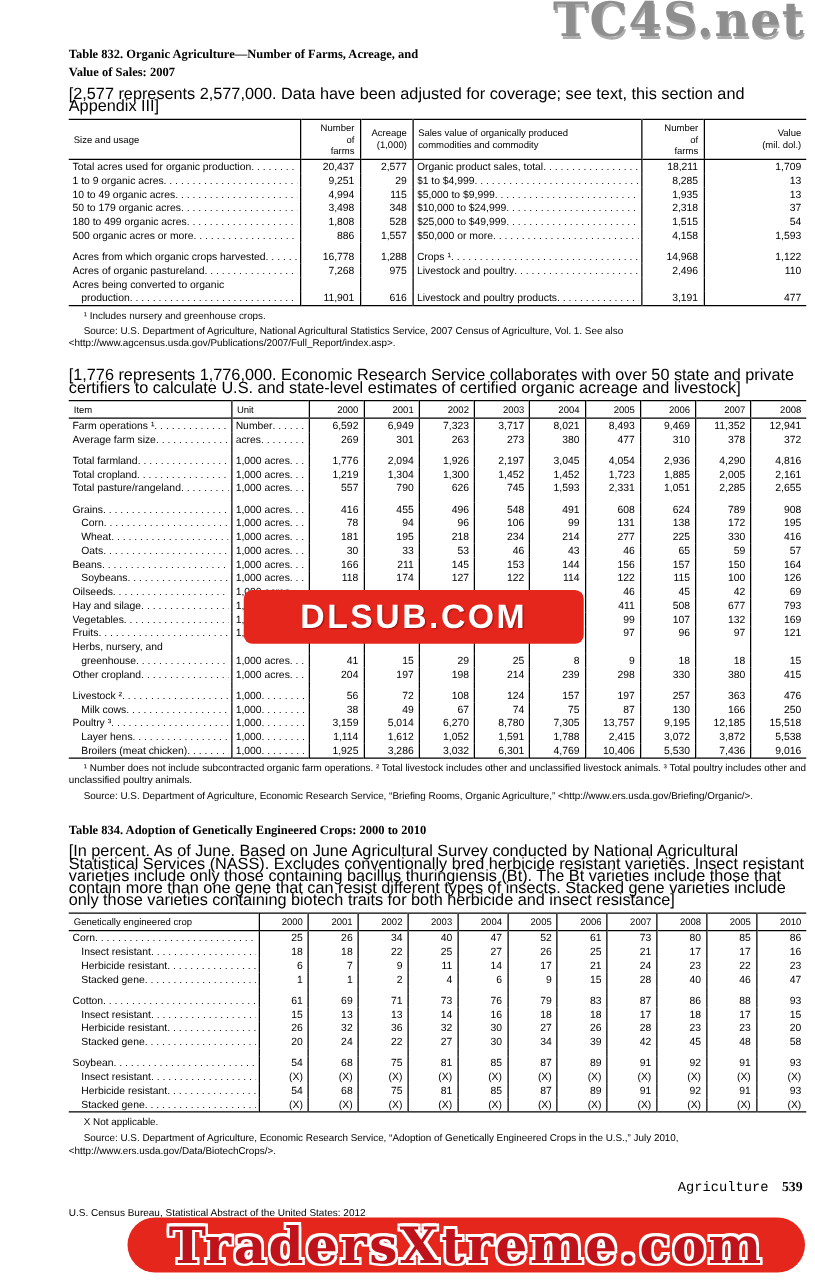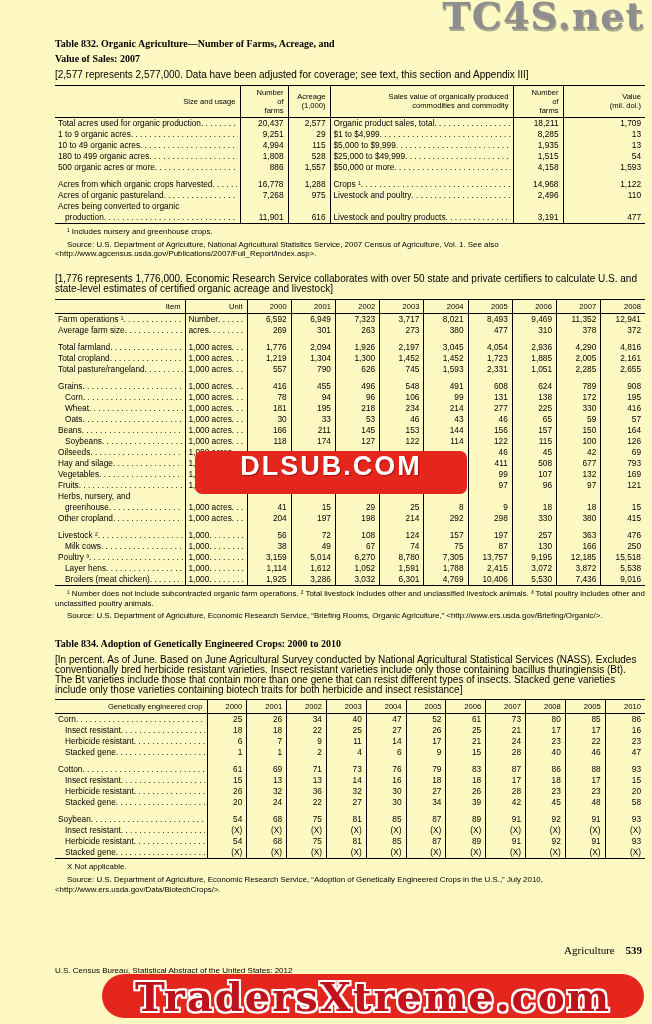--- a/index.html
+++ b/index.html
@@ -2,68 +2,68 @@
 <html style="--wm-red: #e5261d; --wm-red-dark: #c0121b; --wm-gray: #8e8e8e;"><head>
 <meta charset="utf-8">
 <style>
   :root{
     --wm-red:#e5261d;
     --wm-red-dark:#c0121b;
     --wm-gray:#8e8e8e;
   }
   *{box-sizing:border-box;}
   html,body{margin:0;padding:0;background:#777;}
-  .page{position:relative;width:652px;height:1024px;margin:0 auto;background:#fef9c3;
+  .page{position:relative;width:652px;height:1024px;margin:0 auto;background:#ffffff;
         font-family:"Liberation Sans",sans-serif;color:#000;overflow:hidden;}
   .content{position:absolute;left:55px;top:36px;width:590px;}
   .sec{margin-bottom:15px;}
   .tbl-title{font-family:"Liberation Serif",serif;font-weight:bold;font-size:10px;
              line-height:15px;margin:0 0 4px 0;}
-  .tbl-note{font-size:10px;line-height:9.8px;margin:0 0 5px 0;}
+  .tbl-note{font-size:13px;line-height:9.8px;margin:0 0 5px 0;}
   .pre{white-space:pre-line;}
 
   table{border-collapse:collapse;table-layout:fixed;width:100%;
         border-top:1.5px solid #000;border-bottom:1.5px solid #000;}
   thead th{border-bottom:1px solid #000;font-weight:normal;font-size:7.6px;
            line-height:9px;vertical-align:middle;padding:2px 4px;}
-  th.ctr{text-align:right;}
+  th.ctr{text-align:left;}
   th.num{text-align:right;}
   td{font-size:8.3px;line-height:11px;height:11px;padding:0;vertical-align:bottom;overflow:hidden;}
   td.num{text-align:right;padding-right:4px;}
   td.lblcell{padding-left:3px;padding-right:2px;}
   .vr{border-left:1px solid #000;}
   tr.sp td{height:6px;line-height:6px;}
   .lblflex{display:flex;align-items:baseline;overflow:hidden;}
   .lblflex .t{white-space:nowrap;flex-shrink:0;}
   .lblflex .dots{flex:1 1 auto;overflow:hidden;white-space:nowrap;}
   .dots::after{content:". . . . . . . . . . . . . . . . . . . . . . . . . . . . . . . . . . . . . . . . . . . . . . . . . . . . . . . . . .";}
 
   .foot{font-size:7.9px;line-height:9.8px;margin:3px 0 0 0;text-indent:12px;}
   .t833wrap{position:relative;}
 
   
   .wm-top{position:absolute;top:-6px;right:8px;font-family:"DejaVu Serif",serif;
           font-weight:bold;font-size:38px;line-height:44px;color:var(--wm-gray);
           text-shadow:1px 2px 0 rgba(70,70,70,.45);letter-spacing:1px;z-index:5;}
   .wm-mid{position:absolute;left:140px;top:152px;width:272px;height:43px;
-          background:var(--wm-red);border-radius:7px;display:flex;
+          background:var(--wm-red);border-radius:7px;display:flex;align-items:center;
           justify-content:center;z-index:6;}
   .wm-mid .txt{color:#fff;font-weight:bold;font-size:27px;letter-spacing:2px;
           font-family:"Liberation Sans",sans-serif;text-shadow:1px 1px 1px rgba(120,0,0,.6);}
   .wm-bottom{position:absolute;left:102px;top:974px;width:542px;height:44px;
           background:var(--wm-red);border-radius:22px;display:flex;align-items:center;
           justify-content:center;z-index:7;}
   .wm-bottom .txt{font-family:"DejaVu Serif",serif;font-weight:bold;font-size:40px;
           letter-spacing:2px;color:var(--wm-red-dark);
           text-shadow:-2px -2px 0 #fff,2px -2px 0 #fff,-2px 2px 0 #fff,2px 2px 0 #fff,
                       0 -2px 0 #fff,0 2px 0 #fff,-2px 0 0 #fff,2px 0 0 #fff;}
 
   .page-num{position:absolute;right:10px;top:944px;font-family:"Liberation Serif",serif;
             font-size:11px;}
-  .page-num .lbl{margin-right:8px;}
+  .page-num .lbl{margin-right:8px;font-family:Liberation Mono, monospace;}
   .page-num .no{font-weight:bold;}
   .credit{position:absolute;left:55px;top:966px;font-size:8px;}
 </style>
 </head>
 <body>
 
 <div class="page">
 
   <div class="wm-top">TC4S.net</div>
 
@@ -150,20 +150,38 @@
                   <span class="t">$5,000 to $9,999</span>
                   <span class="dots"></span>
                 </div>
               </td>
               <td class="num vr">1,935</td>
               <td class="num vr">13</td>
             </tr>
             <tr>
               <td class="lblcell">
                 <div class="lblflex">
+                  <span class="t">50 to 179 organic acres</span>
+                  <span class="dots"></span>
+                </div>
+              </td>
+              <td class="num vr">3,498</td>
+              <td class="num vr">348</td>
+              <td class="lblcell vr">
+                <div class="lblflex">
+                  <span class="t">$10,000 to $24,999</span>
+                  <span class="dots"></span>
+                </div>
+              </td>
+              <td class="num vr">2,318</td>
+              <td class="num vr">37</td>
+            </tr>
+            <tr>
+              <td class="lblcell">
+                <div class="lblflex">
                   <span class="t">180 to 499 organic acres</span>
                   <span class="dots"></span>
                 </div>
               </td>
               <td class="num vr">1,808</td>
               <td class="num vr">528</td>
               <td class="lblcell vr">
                 <div class="lblflex">
                   <span class="t">$25,000 to $49,999</span>
                   <span class="dots"></span>
@@ -724,21 +742,21 @@
                 <td class="lblcell vr">
                   <div class="lblflex">
                     <span class="t">1,000 acres</span>
                     <span class="dots"></span>
                   </div>
                 </td>
                 <td class="num vr">204</td>
                 <td class="num vr">197</td>
                 <td class="num vr">198</td>
                 <td class="num vr">214</td>
-                <td class="num vr">292</td>
+                <td class="num vr">239</td>
                 <td class="num vr">298</td>
                 <td class="num vr">330</td>
                 <td class="num vr">380</td>
                 <td class="num vr">415</td>
               </tr>
               <tr class="sp">
                 <td class="lblcell"></td>
                 <td class="lblcell vr"></td>
                 <td class="num vr"></td>
                 <td class="num vr"></td>

